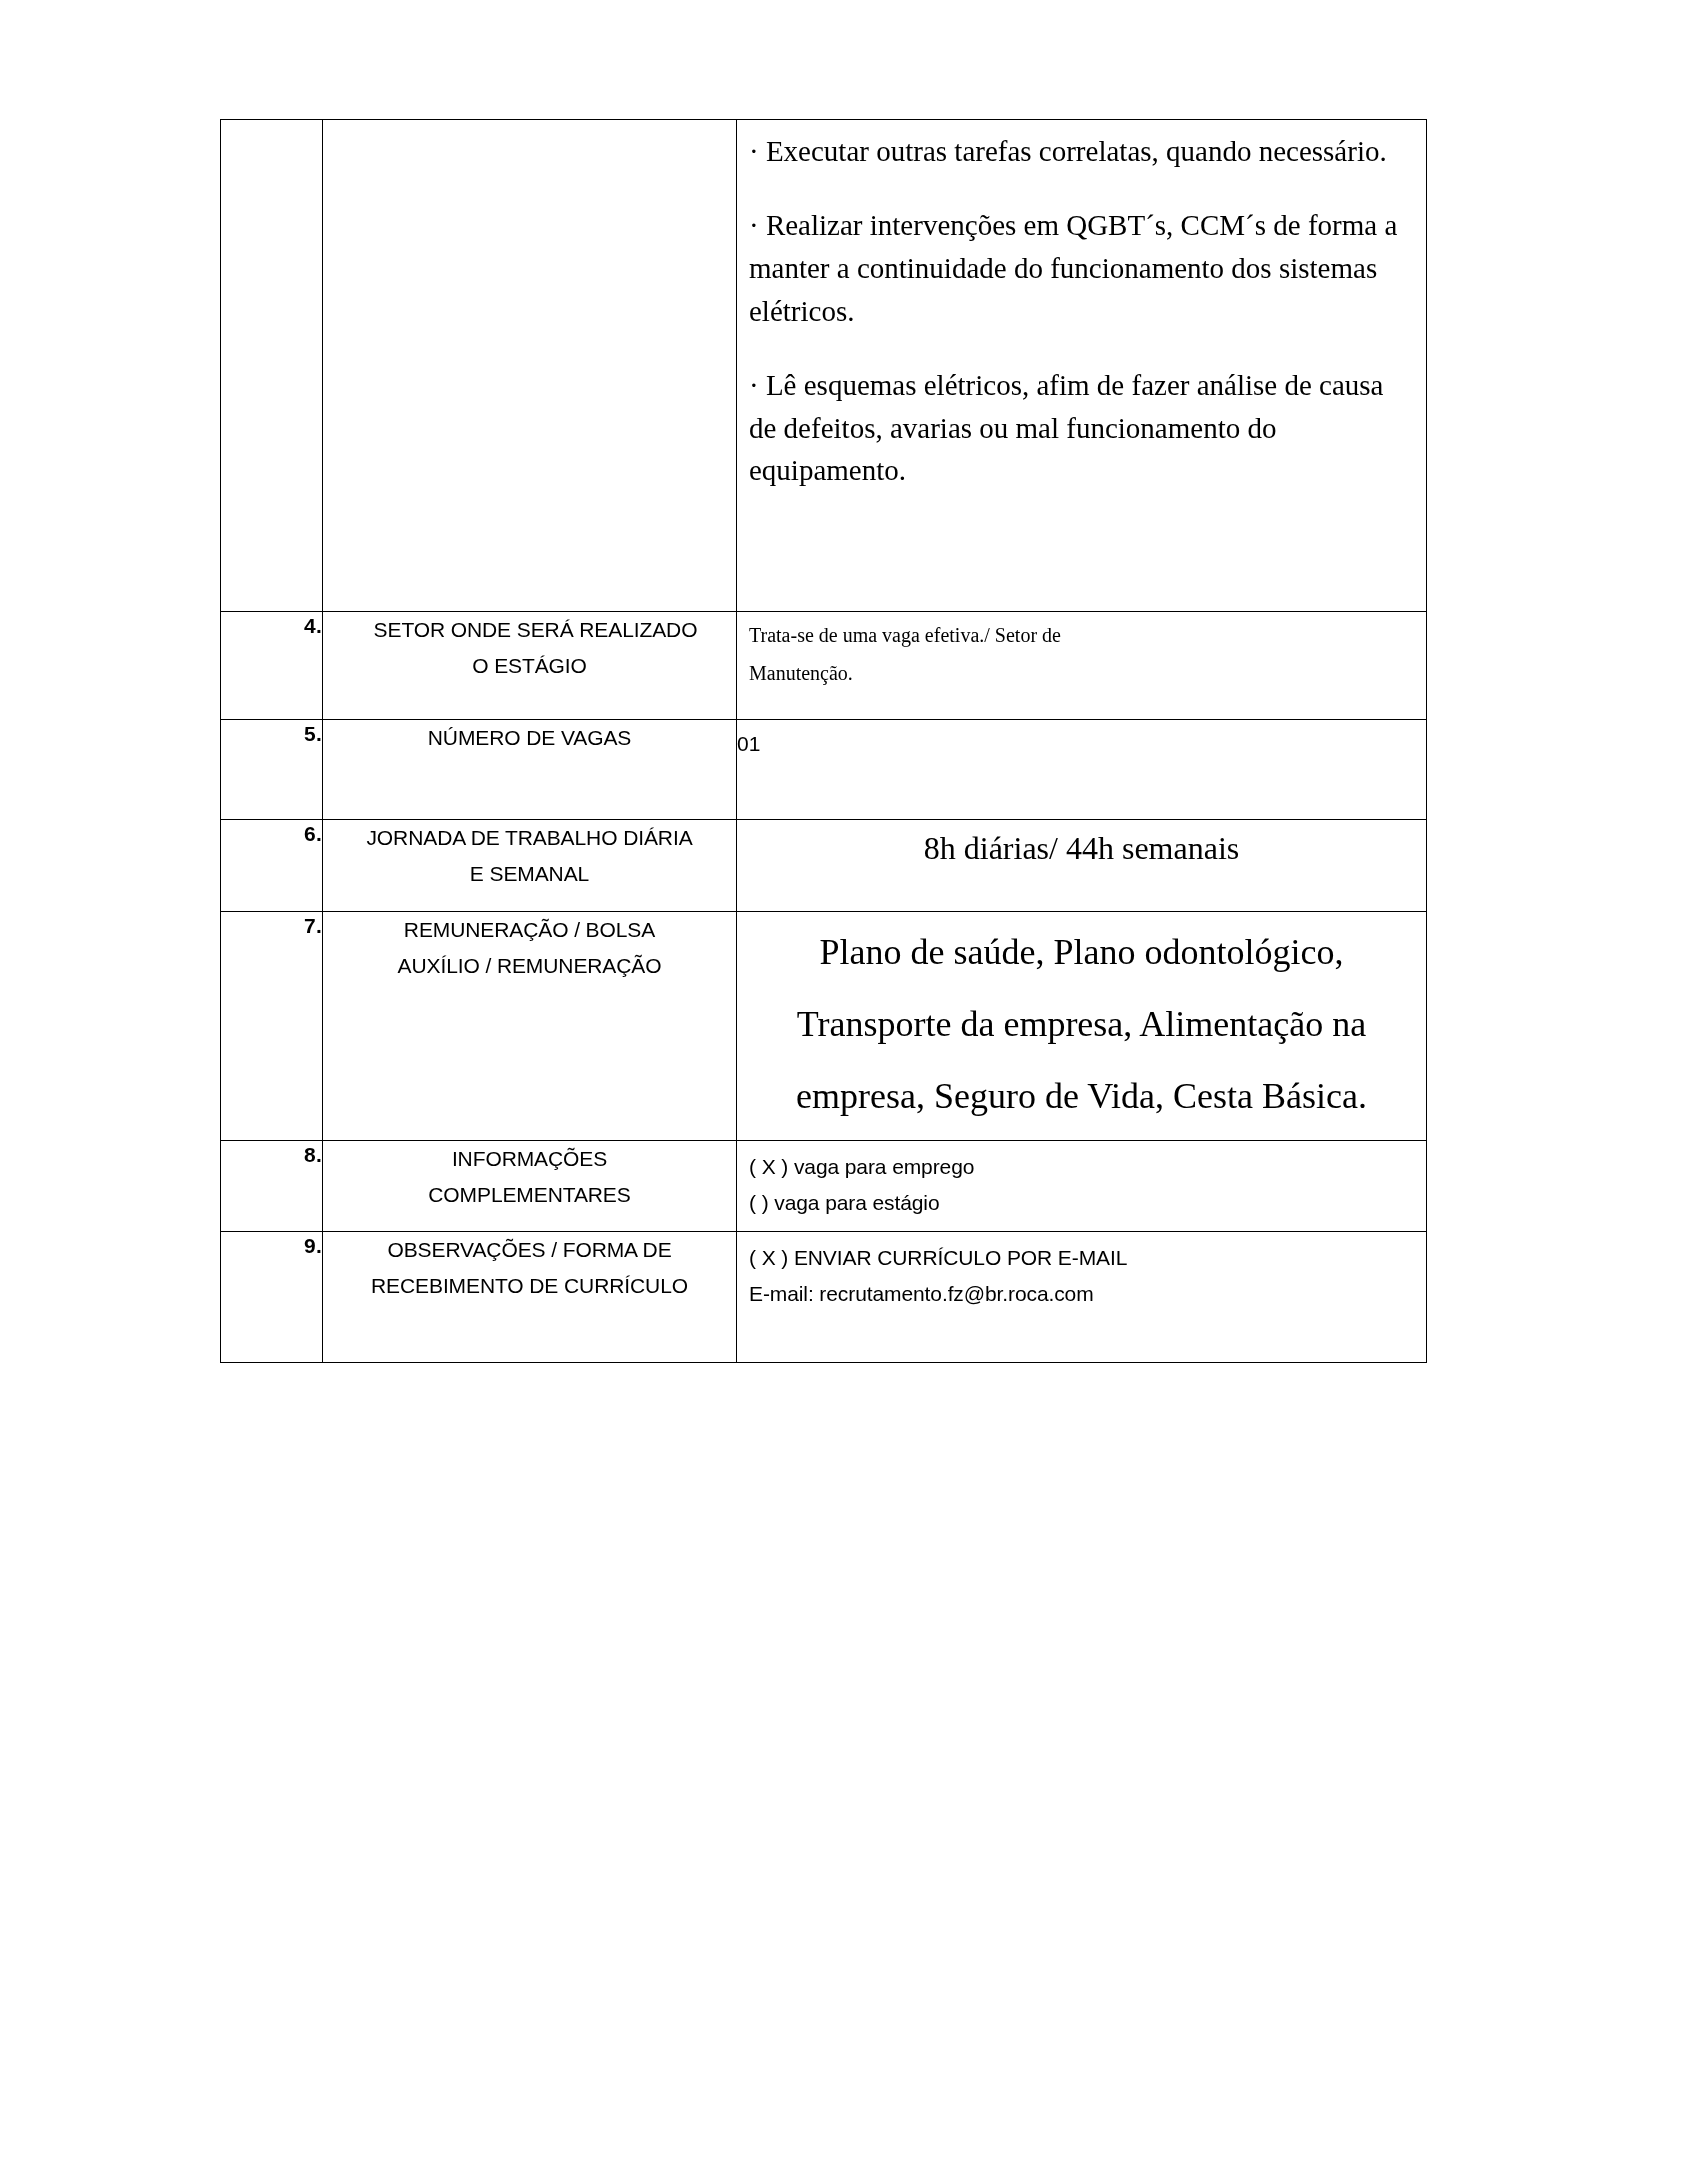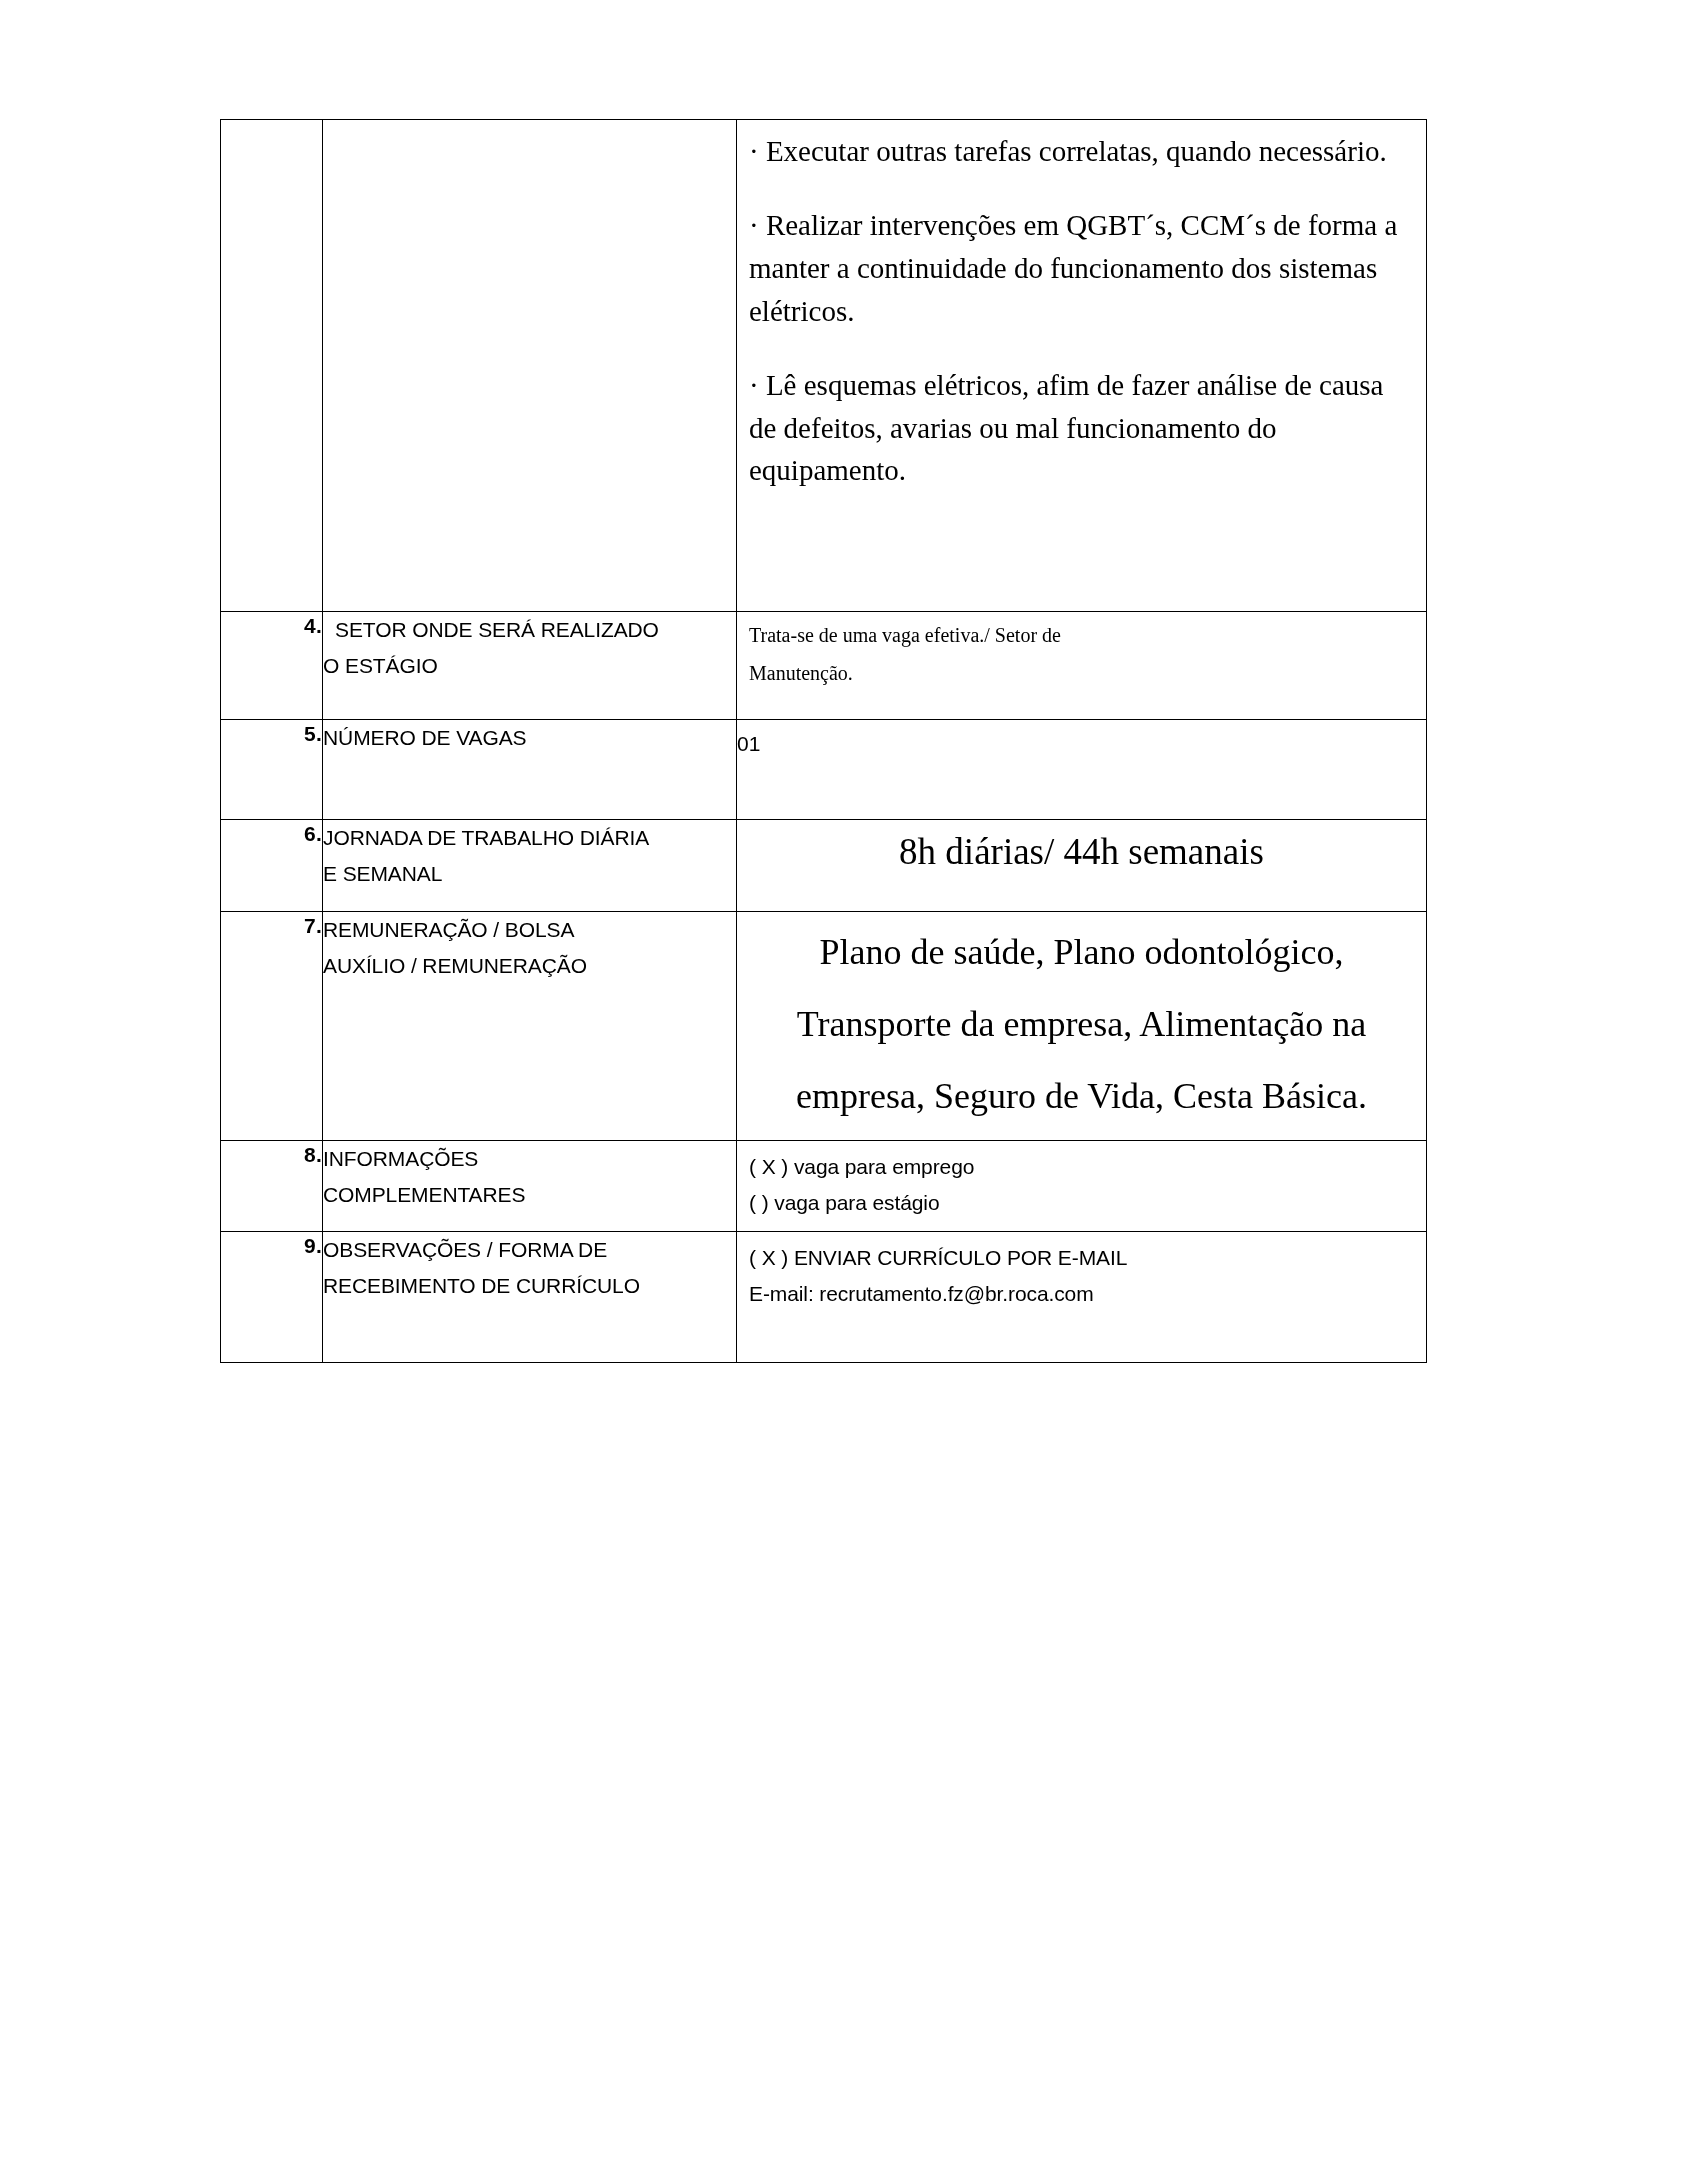--- a/index.html
+++ b/index.html
@@ -56,21 +56,21 @@
   }
 
   
   .labelcell {
     font-family: "Liberation Sans", "DejaVu Sans", sans-serif;
     font-size: 21px;
     line-height: 1.72;
     padding: 10px 6px 10px 10px;
     letter-spacing: -0.1px;
   }
-  .labelcell .ln { display: block; white-space: nowrap; }
+  .labelcell .ln { display: block; white-space: nowrap; text-align: center; }
   .labelcell .ln.indent { text-indent: 12px; }
 
   
   .valuecell {
     padding: 8px 14px 10px 12px;
   }
   .sans-val {
     font-family: "Liberation Sans", "DejaVu Sans", sans-serif;
     font-size: 21px;
     line-height: 1.72;
@@ -105,21 +105,21 @@
     padding: 4px 18px 8px 18px;
   }
   .benefits .ln { display: block; }
   .num-val {
     font-family: "Liberation Sans", "DejaVu Sans", sans-serif;
     font-size: 21px;
     padding-top: 12px;
   }
   .jornada-val {
     font-family: "Liberation Serif", "DejaVu Serif", serif;
-    font-size: 37px;
+    font-size: 32px;
     text-align: center;
     padding-top: 10px;
   }
   .setor-val {
     font-family: "Liberation Serif", "DejaVu Serif", serif;
     font-size: 20px;
     line-height: 1.9;
     padding: 4px 10px 4px 12px;
   }
   .setor-val .ln { display: block; }

